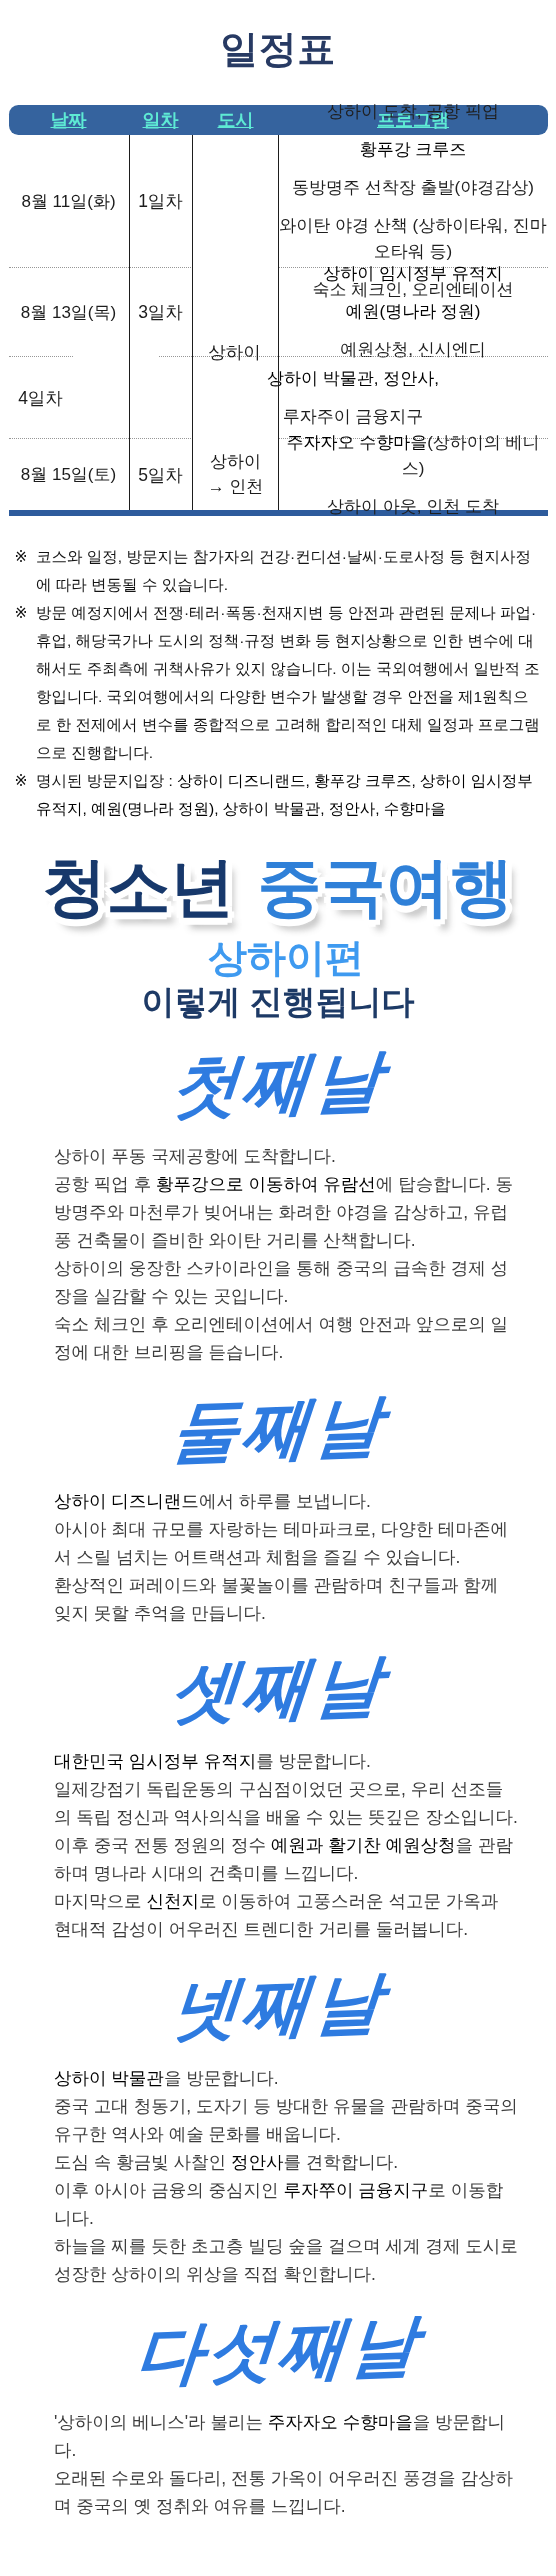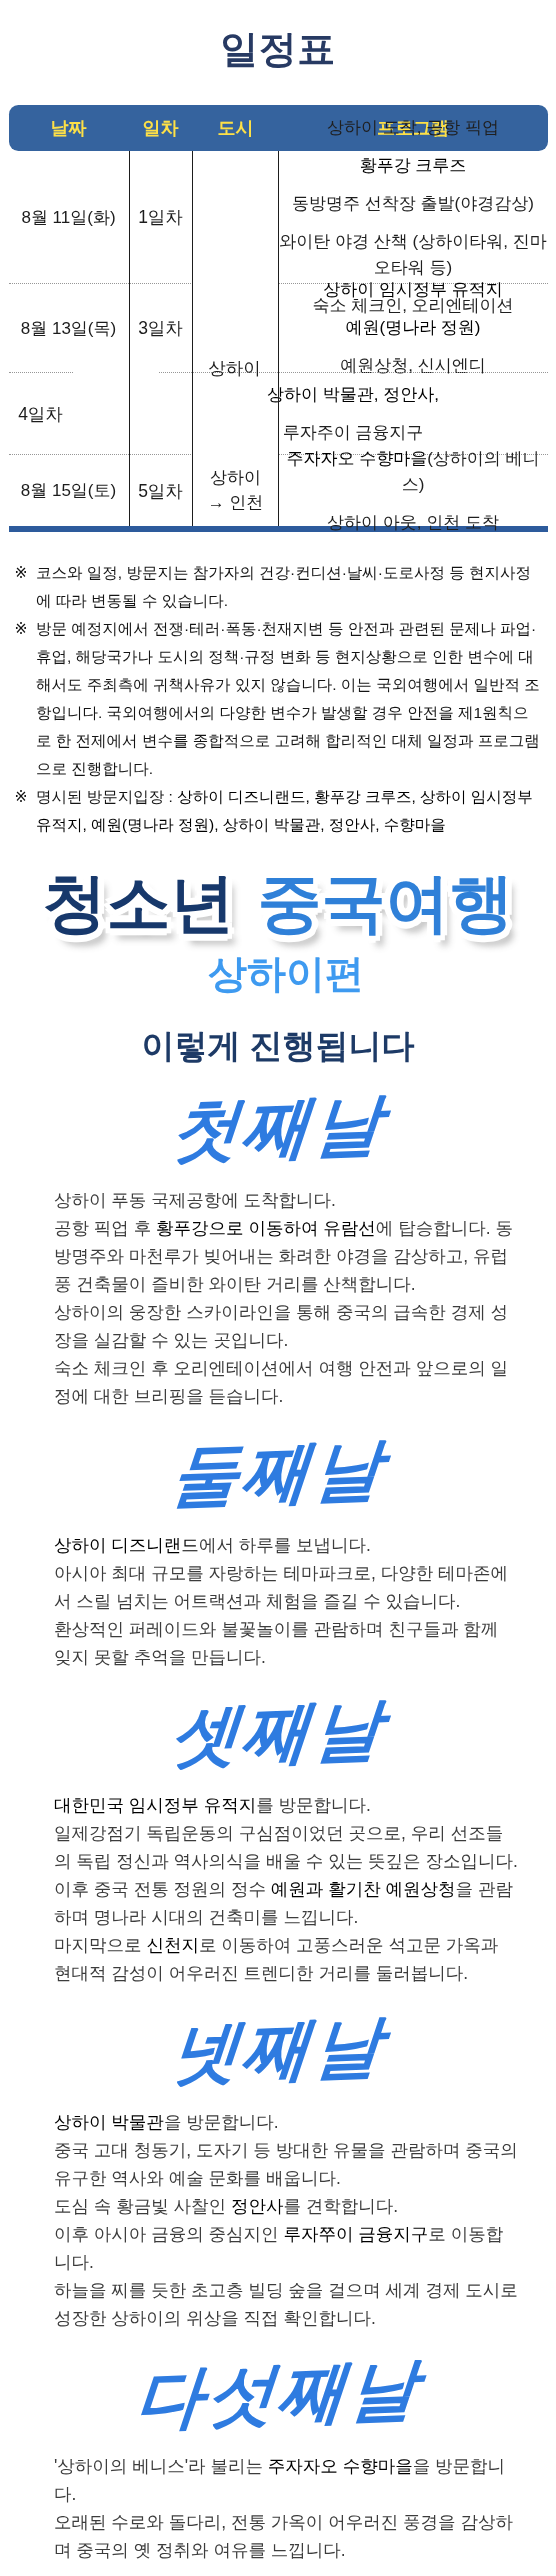--- a/index.html
+++ b/index.html
@@ -9,23 +9,23 @@
     color:#1c1c1c;
   }
   
   .page-title{
     margin:24px 0 0; text-align:center;
     font-size:38px; font-weight:800; color:#273a63; letter-spacing:0.5px;
   }
   
   .table-wrap{ width:539px; margin:30px auto 0; }
   .thead{
-    height:46px; background:#35639e; border-radius:9.3px;
+    height:30px; background:#35639e; border-radius:9.3px;
     display:flex; align-items:center;
-    color:#fde047; font-weight:700; font-size:18px;
+    color:#5eead4; font-weight:700; font-size:18px;text-decoration:underline;
   }
   .hc{ text-align:center; }
   .col-date{ width:120px; } .col-day{ width:64px; }
   .col-city{ width:86px; } .col-prog{ flex:1; }
   .tbody{ position:relative; }
   .vline{ position:absolute; top:0; bottom:0; width:1px; background:#1d1d1d; }
   .v1{ left:120px; } .v2{ left:183px; } .v3{ left:269px; }
   .merged-city{
     position:absolute; left:184px; width:84px; top:0; height:376px;
     display:flex; align-items:center; justify-content:center;
@@ -63,21 +63,21 @@
   .hero-title .w{
     display:inline-block;
     text-shadow:
       -4.6px -4.6px 0 #fff, 4.6px -4.6px 0 #fff, -4.6px 4.6px 0 #fff, 4.6px 4.6px 0 #fff,
       -6.7px 0 0 #fff, 6.7px 0 0 #fff, 0 -6.7px 0 #fff, 0 6.7px 0 #fff,
       7.2px 10.3px 7.2px rgba(90,90,90,0.45);
   }
   .hero-title .dark{ color:#17386b; margin-right:23px; }
   .hero-title .blue{ color:#2f80d8; }
   .hero-subtitle{ margin-top:10.3px; font-size:39px; font-weight:800; color:#3e9af0; line-height:44px;padding-left:16px; }
-  .hero-tagline{ margin-top:30px; font-size:33px; font-weight:800; color:#1d3a66; line-height:39px; }
+  .hero-tagline{ margin-top:2px; font-size:33px; font-weight:800; color:#1d3a66; line-height:39px; }
   
   .day{ margin-top:20.6px; }
   .day-heading{
     text-align:center; height:82px; line-height:82px;
     font-size:68px; font-weight:600; font-style:italic; letter-spacing:3.1px;
     color:#2e7be0; transform:rotate(-2deg) skewX(-7deg);
   }
   .day-body{ margin:18px 36px 0 54px; font-size:17.5px; line-height:28px; color:#3c3c3c; }
   .day-body p{ margin:0; }
 </style>

